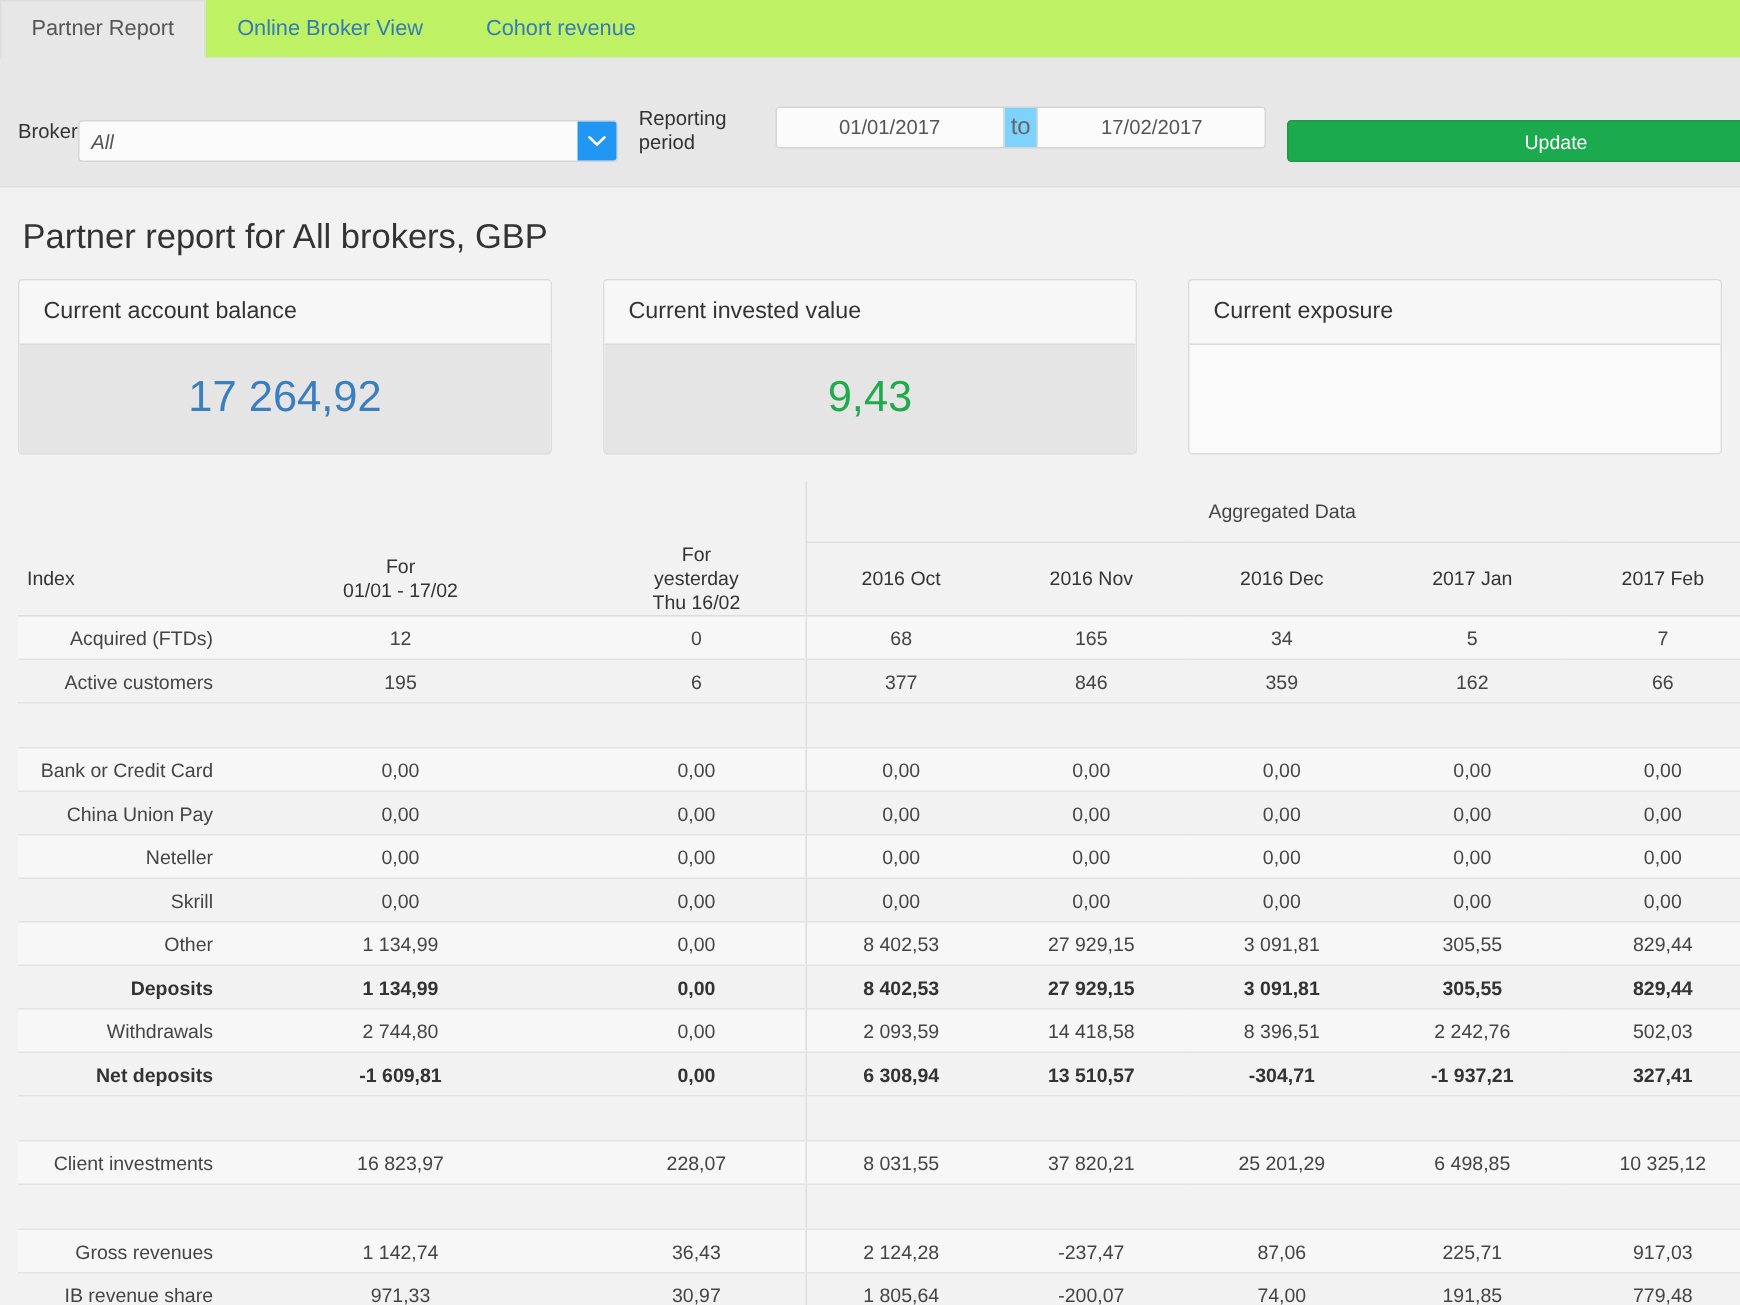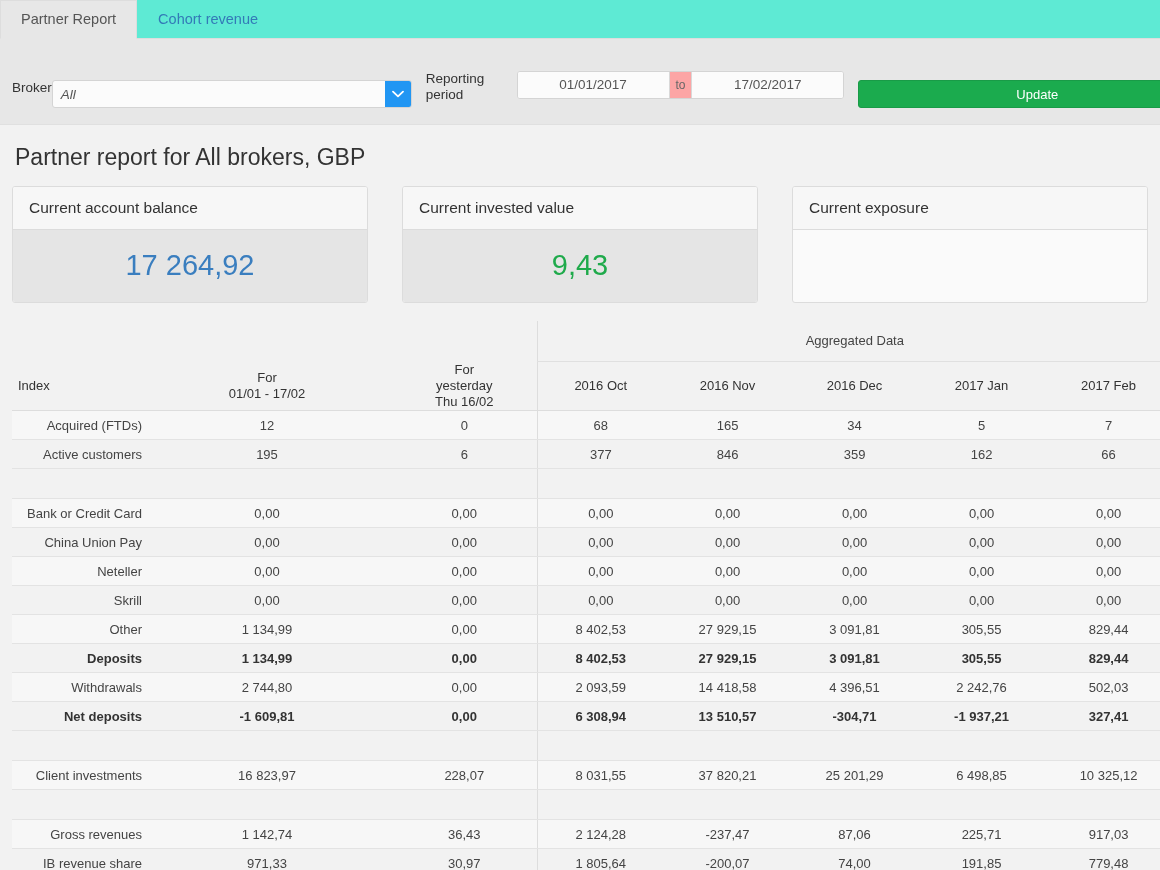--- a/index.html
+++ b/index.html
@@ -8,21 +8,21 @@
     width: 1160px; height: 870px;
     background: #f2f2f2;
     font-family: "Liberation Sans", sans-serif;
     color: #333;
     overflow: hidden;
   }
 
   
   .tabbar {
     height: 39px;
-    background: #5eead4;
+    background: #bef264;
     border-bottom: 1px solid #dddddd;
     display: flex;
     align-items: stretch;
     padding-left: 0;
   }
   .tab {
     display: flex; align-items: center;
     padding: 0 20px;
     font-size: 14.5px;
     color: #337ab7;
@@ -83,24 +83,24 @@
     border: 1px solid #d4d4d4; border-radius: 3px; overflow: hidden; background:#fbfbfb; }
   .date-input {
     width: 166px; height: 26px;
     background: #fbfbfb; border: none;
     text-align: center; font-size: 13.5px; color: #555;
     font-family: "Liberation Sans", sans-serif;
     display: flex; align-items: center; justify-content: center;
     cursor: text;
   }
   .period-sep {
-    width: 26px; background: #fca5a5;
+    width: 26px; background: #7dd3fc;
     border-left: 1px solid #d8d8d8; border-right: 1px solid #d8d8d8;
     display: flex; align-items: center; justify-content: center;
-    font-size: 12px; color: #666; text-align: center;
+    font-size: 16px; color: #666; text-align: center;
   }
   .update-btn {
     width: 358px; height: 28px;
     background: #1bab4e;
     border: 1px solid #199b47;
     border-radius: 3px;
     color: #fff;
     font-size: 13px;
     font-family: "Liberation Sans", sans-serif;
     display: flex; align-items: center; justify-content: center;
@@ -191,20 +191,23 @@
   .w-period { width: 250px; }
   .w-yest   { width: 145px; }
   .w-mon    { width: 127px; }
 </style>
 </head>
 <body>
 
 <div class="tabbar">
   <div class="tab active">
     <span>Partner Report</span>
+  </div>
+  <div class="tab">
+    <span>Online Broker View</span>
   </div>
   <div class="tab">
     <span>Cohort revenue</span>
   </div>
 </div>
 
 <div class="filters">
 
   <div class="field">
     <div class="field-label">Broker</div>
@@ -372,21 +375,21 @@
           <td class="num">3 091,81</td>
           <td class="num">305,55</td>
           <td class="num">829,44</td>
         </tr>
         <tr class="data-row odd">
           <td class="label">Withdrawals</td>
           <td class="num">2 744,80</td>
           <td class="num">0,00</td>
           <td class="num divider-left">2 093,59</td>
           <td class="num">14 418,58</td>
-          <td class="num">4 396,51</td>
+          <td class="num">8 396,51</td>
           <td class="num">2 242,76</td>
           <td class="num">502,03</td>
         </tr>
         <tr class="data-row even bold">
           <td class="label">Net deposits</td>
           <td class="num">-1 609,81</td>
           <td class="num">0,00</td>
           <td class="num divider-left">6 308,94</td>
           <td class="num">13 510,57</td>
           <td class="num">-304,71</td>

